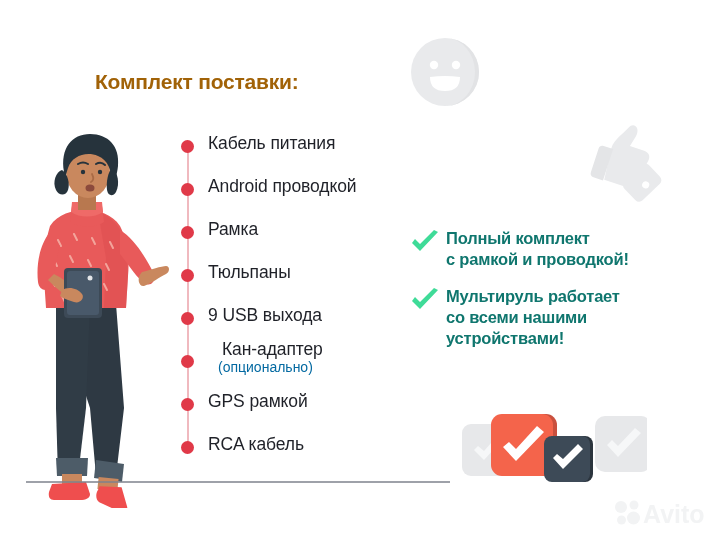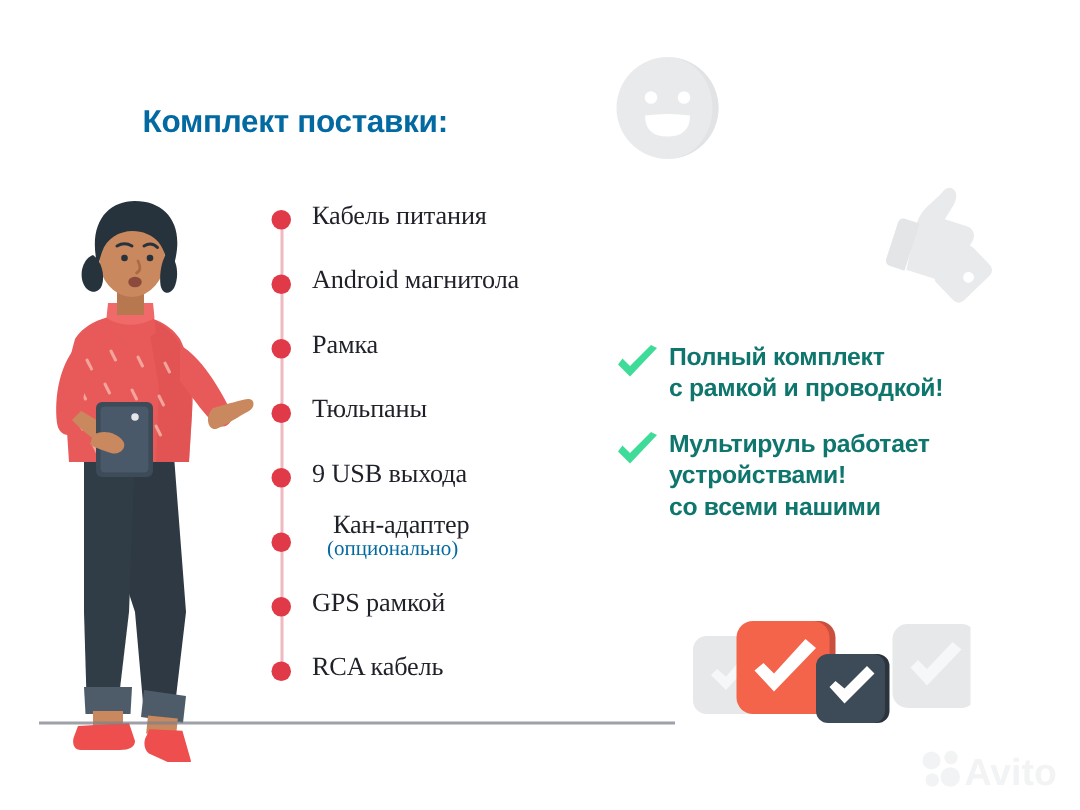--- a/index.html
+++ b/index.html
@@ -17,33 +17,32 @@
     -webkit-font-smoothing: antialiased;
   }
 
   
   #title {
     position: absolute;
     left: 95px;
     top: 70px;
     font-size: 21px;
     font-weight: bold;
-    color: #0369a1;
+    color: #a16207;
     letter-spacing: -0.2px;
     white-space: nowrap;
   }
 
   
   #bullet-list {
     position: absolute;
     left: 178px;
     top: 132px;
     width: 230px;
     height: 330px;
-    font-family: Liberation Serif, serif;
   }
   .bullet-line {
     position: absolute;
     left: 9px;
     top: 14px;
     width: 2px;
     height: 302px;
     background: #f0b9bf;
   }
   .bullet-row {
@@ -263,21 +262,21 @@
   <div id="bullet-list">
     <div class="bullet-line"></div>
 
     <div class="bullet-row" style="top:14px;">
       <span class="bullet-dot"></span>
       <span class="bullet-text">Кабель питания</span>
     </div>
 
     <div class="bullet-row" style="top:57px;">
       <span class="bullet-dot"></span>
-      <span class="bullet-text">Android магнитола</span>
+      <span class="bullet-text">Android проводкой</span>
     </div>
 
     <div class="bullet-row" style="top:100px;">
       <span class="bullet-dot"></span>
       <span class="bullet-text">Рамка</span>
     </div>
 
     <div class="bullet-row" style="top:143px;">
       <span class="bullet-dot"></span>
       <span class="bullet-text">Тюльпаны</span>
@@ -320,22 +319,22 @@
     </div>
 
     <div class="check-row" style="margin-top:8px;">
       <span class="check-mark">
         <svg viewBox="0 0 30 26" width="30" height="26" aria-hidden="true">
           <path d="M2 13 L10 21 L28 2 L24 0 L10 14 L5 9 Z" fill="#3fdb98"></path>
         </svg>
       </span>
       <div class="check-text">
         <span>Мультируль работает</span>
+        <span>со всеми нашими</span>
         <span>устройствами!</span>
-        <span>со всеми нашими</span>
       </div>
     </div>
 
   </div>
 
   <div id="checkbox-cards">
     <svg viewBox="0 0 185 78" width="185" height="78" aria-hidden="true">
 
       <g>
         <rect x="0" y="14" width="52" height="52" rx="9" fill="#e7e8ea"></rect>

